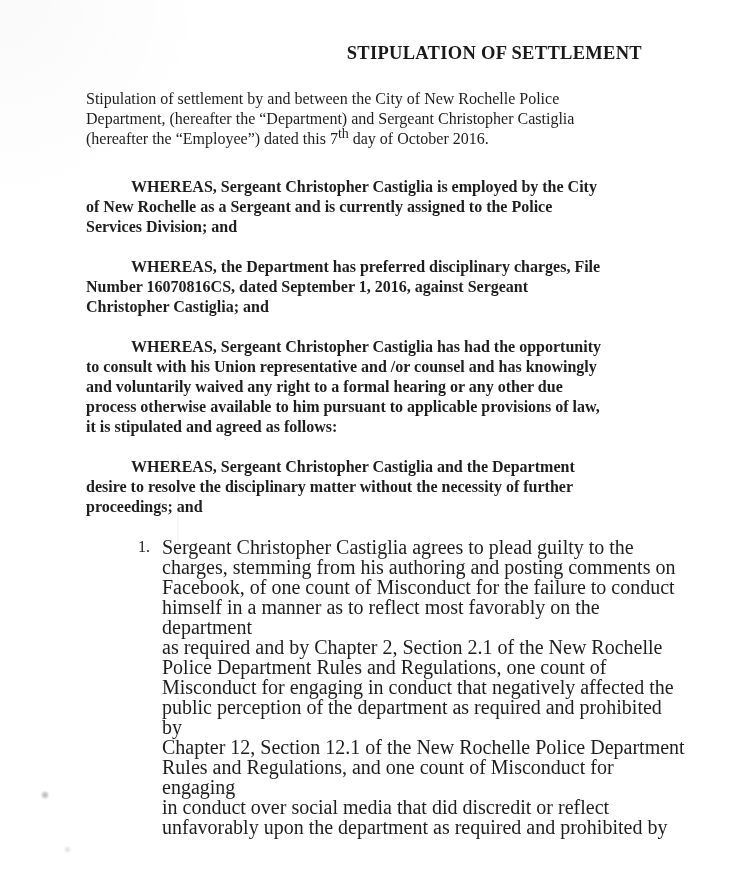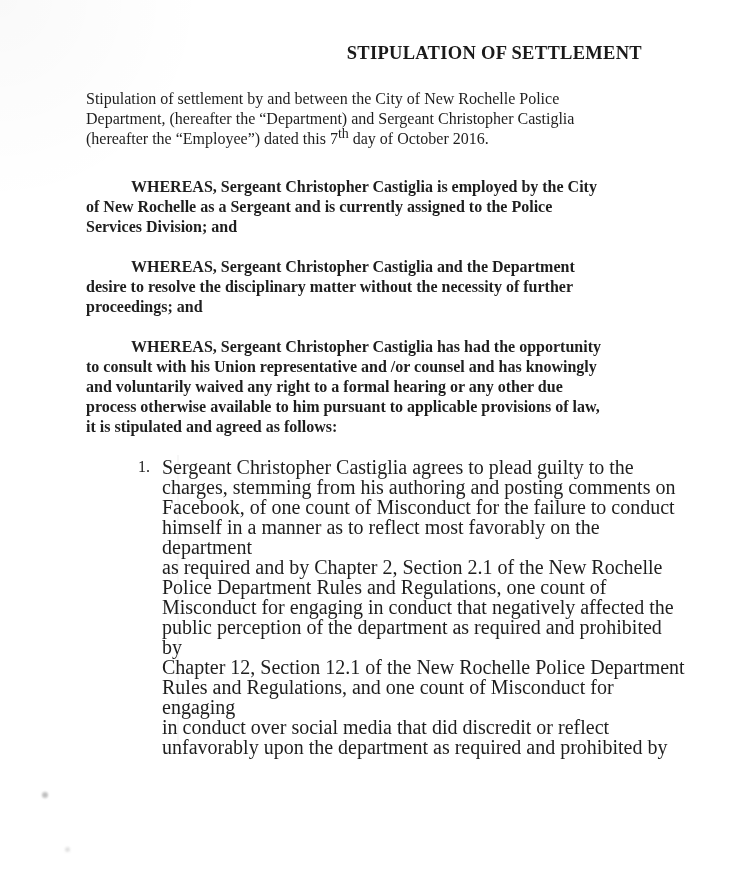--- a/index.html
+++ b/index.html
@@ -113,30 +113,33 @@
 
     <p class="para intro"><span>Stipulation of settlement by and between the City of New Rochelle Police
 Department, (hereafter the “Department) and Sergeant Christopher Castiglia
 (hereafter the “Employee”) dated this 7</span><sup class="ordinal">th</sup><span> day of October 2016.</span></p>
 
     <p class="para whereas">WHEREAS, Sergeant Christopher Castiglia is employed by the City
 of New Rochelle as a Sergeant and is currently assigned to the Police
 Services Division; and</p>
 
 
-
-    <p class="para whereas">WHEREAS, Sergeant Christopher Castiglia and the Department
-desire to resolve the disciplinary matter without the necessity of further
-proceedings; and</p>
+    <p class="para whereas">WHEREAS, the Department has preferred disciplinary charges, File
+Number 16070816CS, dated September 1, 2016, against Sergeant
+Christopher Castiglia; and</p>
 
     <p class="para whereas">WHEREAS, Sergeant Christopher Castiglia has had the opportunity
 to consult with his Union representative and /or counsel and has knowingly
 and voluntarily waived any right to a formal hearing or any other due
 process otherwise available to him pursuant to applicable provisions of law,
 it is stipulated and agreed as follows:</p>
+
+    <p class="para whereas">WHEREAS, Sergeant Christopher Castiglia and the Department
+desire to resolve the disciplinary matter without the necessity of further
+proceedings; and</p>
 
     <div class="numbered-item">
       <span class="item-number">1.</span>
       <div class="item-text">Sergeant Christopher Castiglia agrees to plead guilty to the
 charges, stemming from his authoring and posting comments on
 Facebook, of one count of Misconduct for the failure to conduct
 himself in a manner as to reflect most favorably on the department
 as required and by Chapter 2, Section 2.1 of the New Rochelle
 Police Department Rules and Regulations, one count of
 Misconduct for engaging in conduct that negatively affected the

